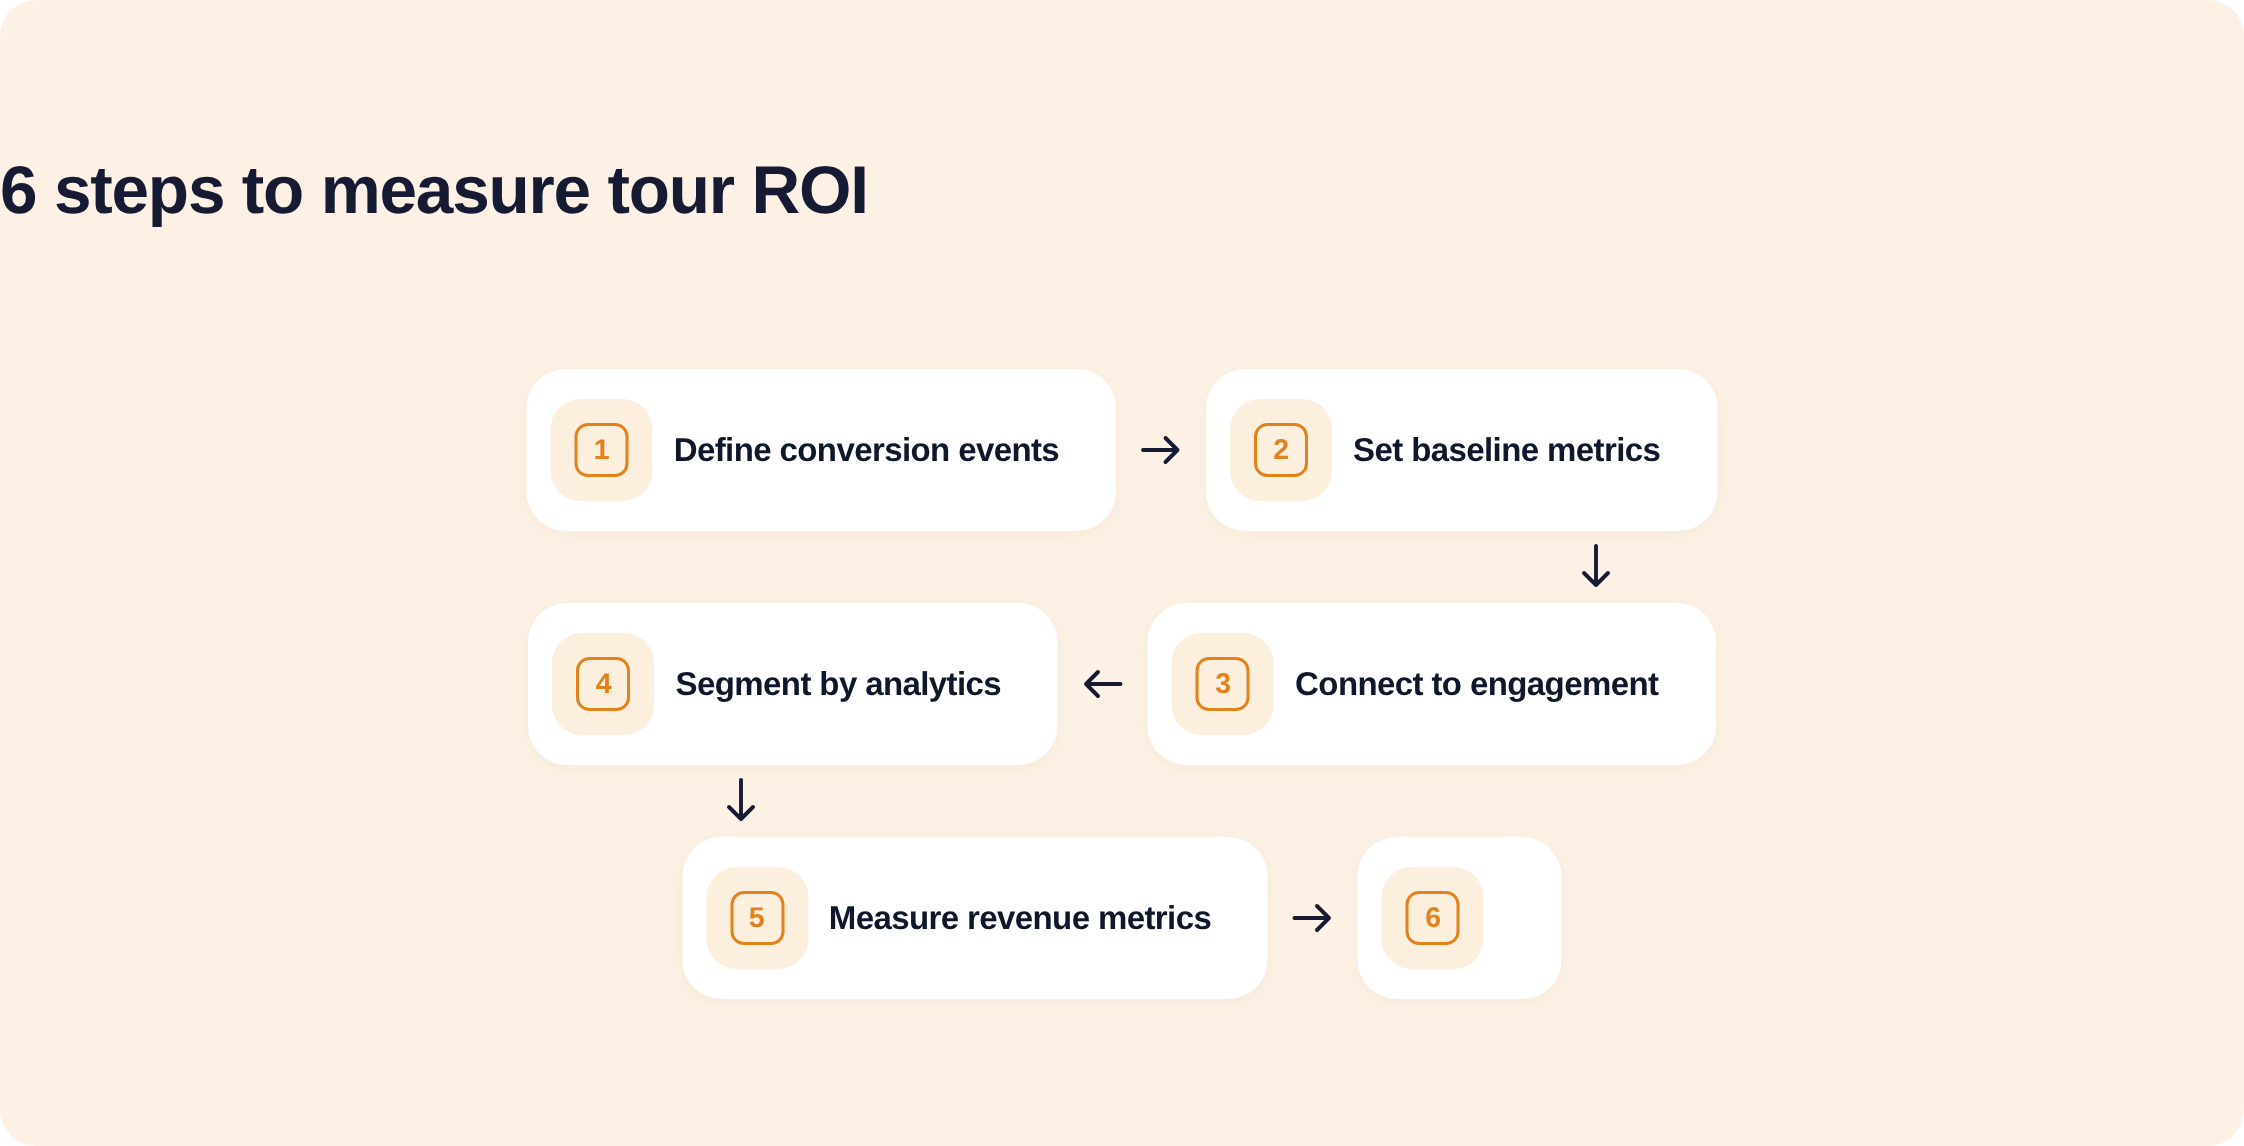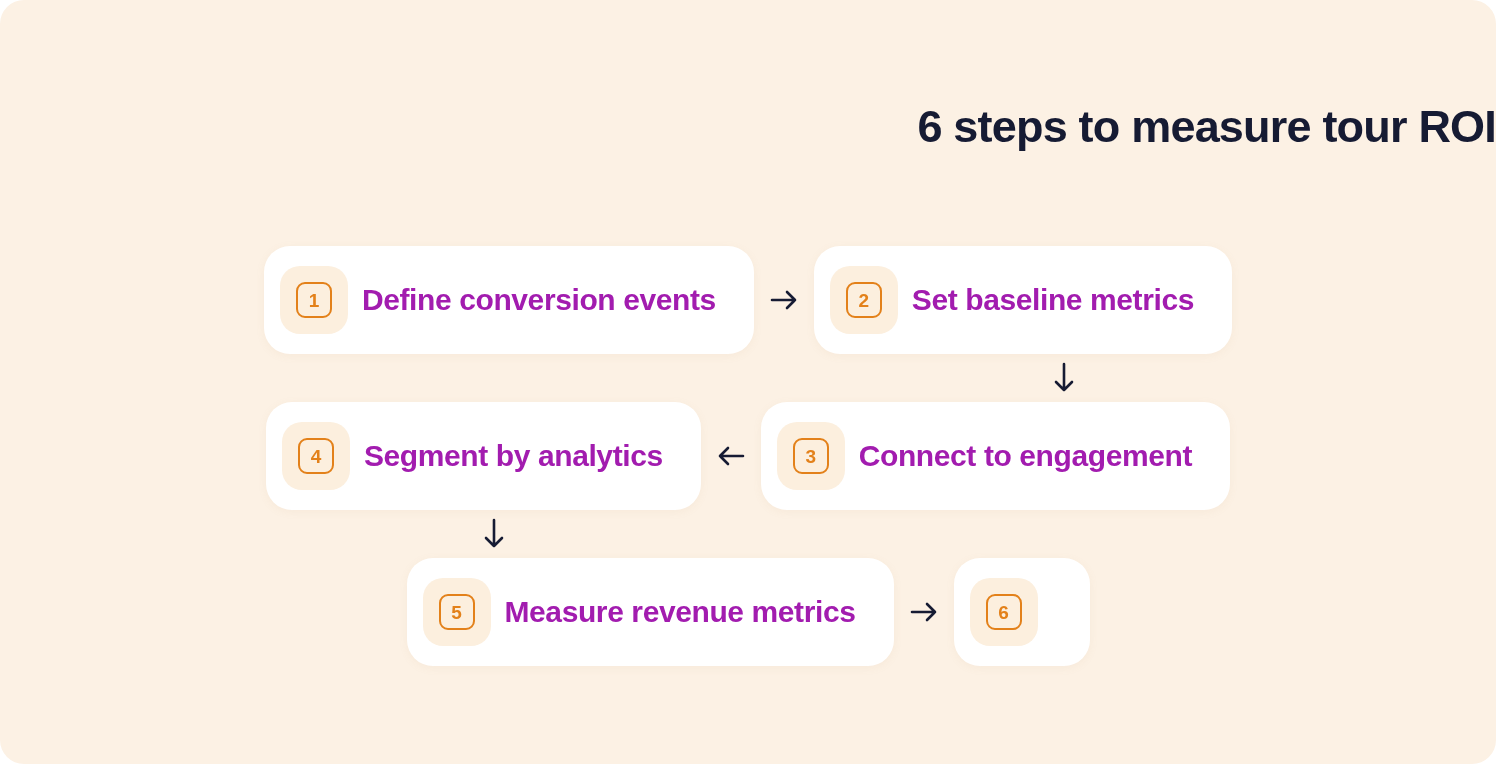--- a/index.html
+++ b/index.html
@@ -23,21 +23,21 @@
     box-sizing: border-box;
     overflow: hidden;
   }
 
   
   #page-title {
     position: absolute;
     top: 98px;
     left: 0;
     width: 1496px;
-    text-align: right;
+    text-align: left;
     font-size: 45px;
     line-height: 58px;
     font-weight: 700;
     letter-spacing: -0.8px;
     color: #161B33;
     white-space: nowrap;
   }
 
   
   #flow {
@@ -100,24 +100,24 @@
   }
 
   .badge-num {
     font-size: 19px;
     font-weight: 600;
     color: #E3811A;
     line-height: 1;
   }
 
   .step-label {
-    font-size: 30px;
+    font-size: 22px;
     font-weight: 700;
     letter-spacing: -0.4px;
-    color: #a21caf;
+    color: #0f172a;
     white-space: nowrap;
   }
 
   
   .connector-h {
     flex: 0 0 auto;
     width: 60px;
     display: flex;
     align-items: center;
     justify-content: center;

